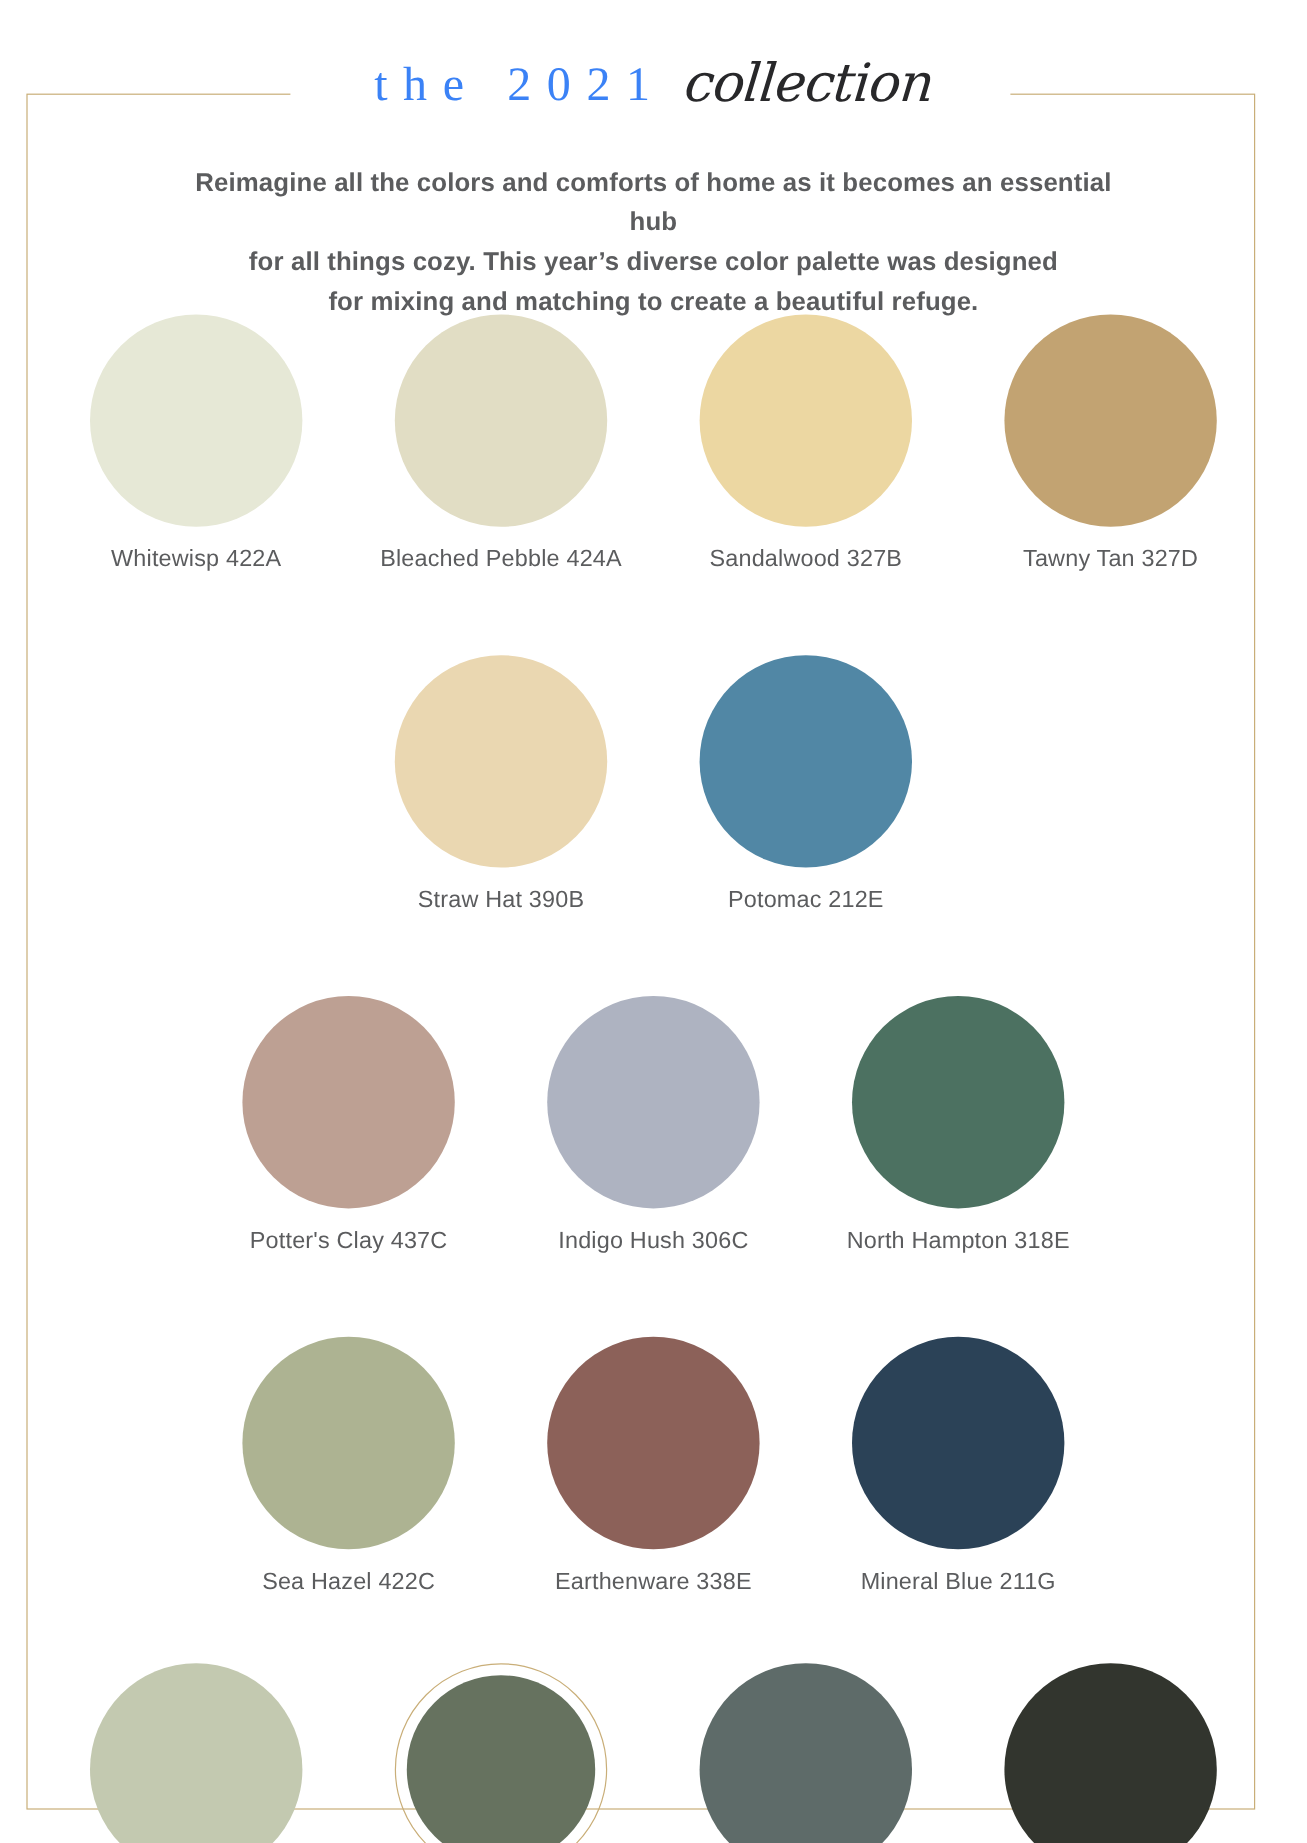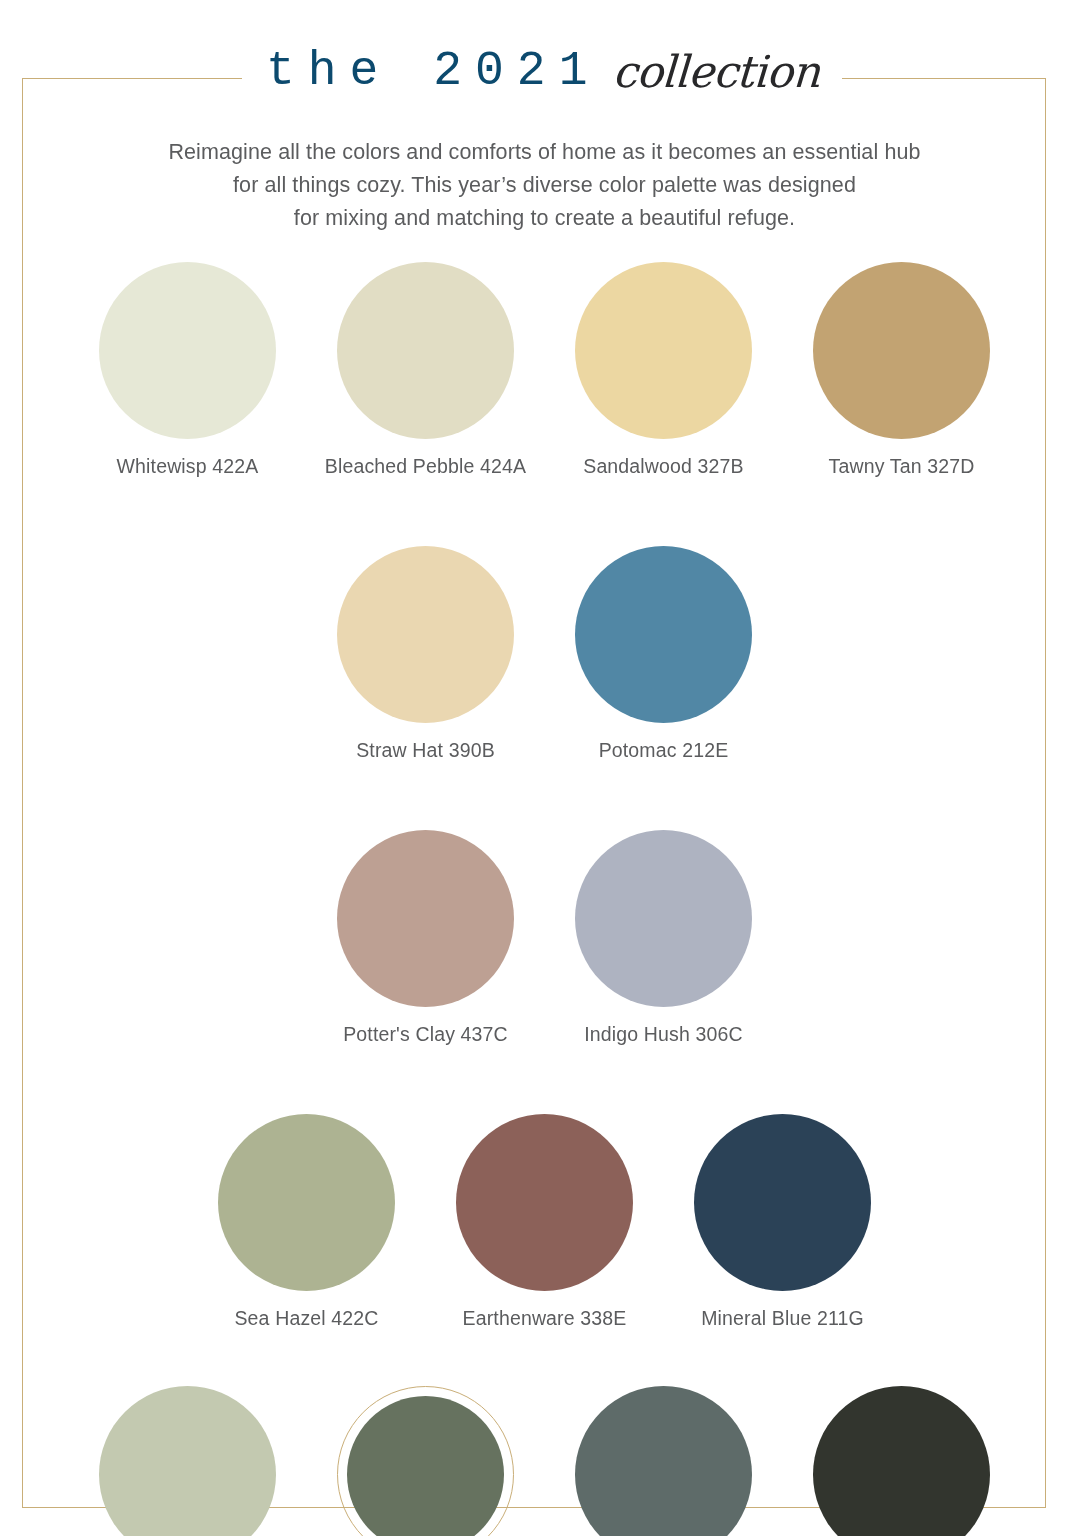--- a/index.html
+++ b/index.html
@@ -48,24 +48,24 @@
     z-index: 3;
   }
   .title {
     text-align: center;
     margin: 0;
     padding-top: 44px;
     height: 58px;
     white-space: nowrap;
   }
   .title-serif {
-    font-family: Liberation Mono, monospace;
-    font-size: 48px;
+    font-family: Liberation Serif, serif;
+    font-size: 40px;
     letter-spacing: 13px;
-    color: #0c4a6e;
+    color: #3b82f6;
     font-weight: 400;
     vertical-align: middle;
   }
   .title-script {
     font-family: "DejaVu Serif", serif;
     font-size: 44px;
     font-style: italic;
     font-weight: 400;
     color: #28282a;
     vertical-align: middle;
@@ -76,36 +76,37 @@
   }
 
   .intro {
     margin: 0 auto;
     padding-top: 34px;
     width: 800px;
     text-align: center;
     font-size: 21.5px;
     line-height: 33px;
     color: #5b5c5e;
-    font-weight: 400;
+    font-weight: 700;
     letter-spacing: 0.1px;
   }
   .intro-line { display: block; }
 
   
   .grid {
     position: absolute;
     left: 0;
     top: 262px;
     width: 1089px;
   }
   .row {
     display: flex;
     justify-content: center;
     align-items: center;
+    gap: 16px;
   }
   .cell {
     width: 238px;
     display: flex;
     flex-direction: column;
     align-items: center;
   }
   .swatch-wrap {
     width: 177px;
     height: 177px;
@@ -228,20 +229,28 @@
         </div>
       </div>
       <div class="cell">
         <div class="swatch-wrap">
           <div class="swatch" style="background: rgb(174, 179, 193);"></div>
         </div>
         <div class="label">
           <span class="label-sub">Indigo Hush 306C</span>
         </div>
       </div>
+      <div class="cell">
+        <div class="swatch-wrap">
+          <div class="swatch" style="background: rgb(76, 113, 97);"></div>
+        </div>
+        <div class="label">
+          <span class="label-sub">North Hampton 318E</span>
+        </div>
+      </div>
     </div>
     <div class="row-spacer"></div>
     <div class="row">
       <div class="cell">
         <div class="swatch-wrap">
           <div class="swatch" style="background: rgb(173, 179, 146);"></div>
         </div>
         <div class="label">
           <span class="label-sub">Sea Hazel 422C</span>
         </div>

